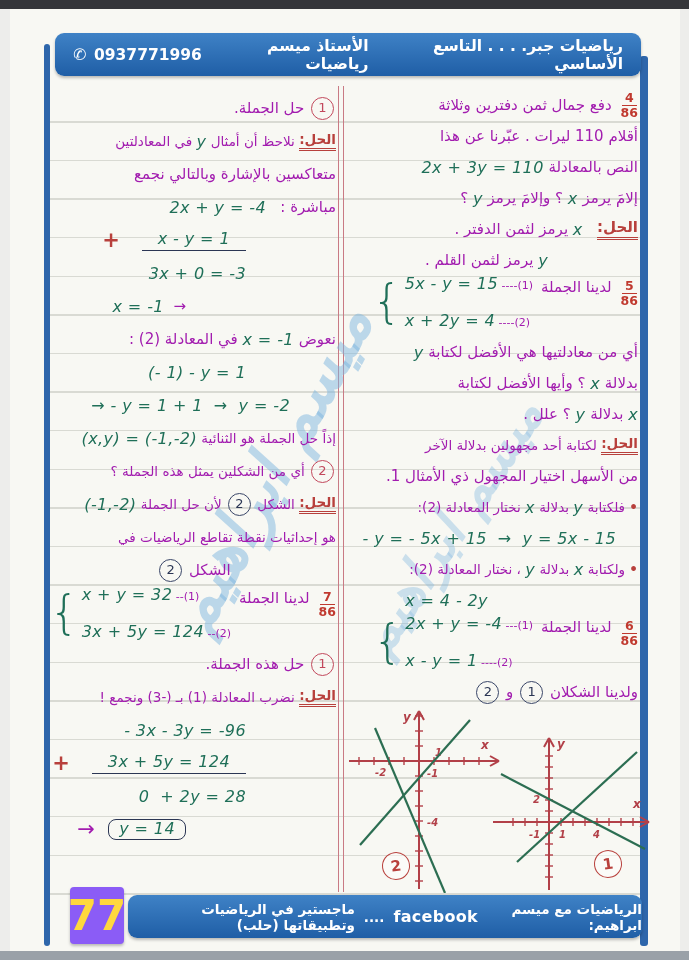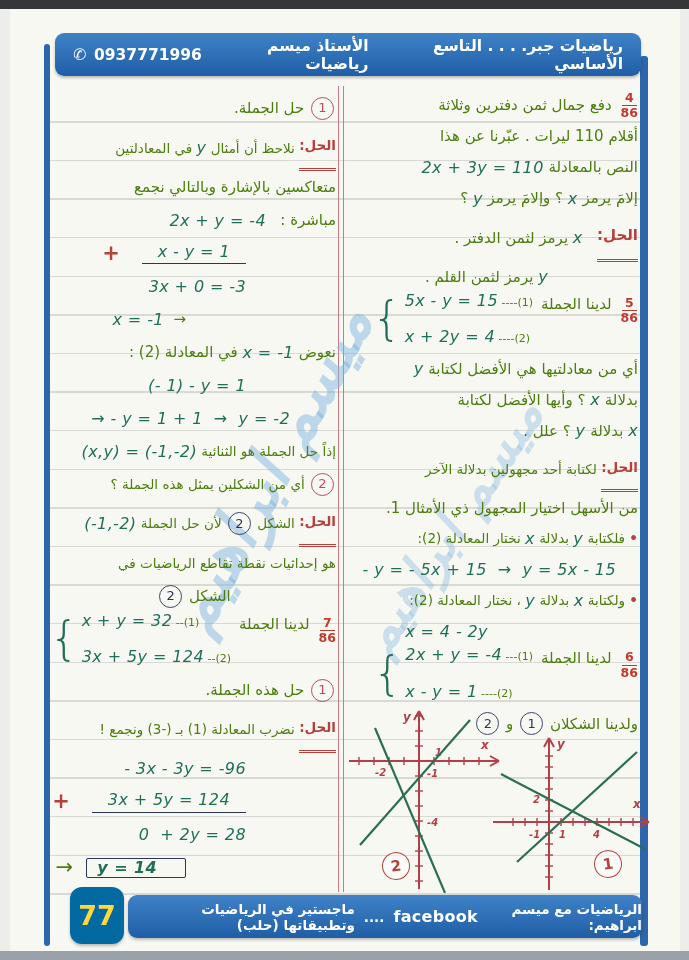--- a/index.html
+++ b/index.html
@@ -17,40 +17,40 @@
   .hdr{position:absolute;left:55px;top:33px;width:586px;height:43px;border-radius:9px;
      background:linear-gradient(#3f82c6,#1f5ea6);color:#fff;display:flex;direction:rtl;
      align-items:center;justify-content:space-between;padding:0 18px;box-sizing:border-box;
      font-weight:bold;font-size:15.5px;box-shadow:0 2px 3px rgba(0,0,0,.25);}
   .hdr .grp{display:flex;align-items:center;gap:8px;}
   .ftr{position:absolute;left:128px;top:895px;width:514px;height:43px;border-radius:9px;
      background:linear-gradient(#3f82c6,#1f5ea6);color:#fff;display:flex;direction:rtl;
      align-items:center;justify-content:center;gap:9px;font-weight:bold;font-size:13.5px;
      box-shadow:0 2px 3px rgba(0,0,0,.25);}
   .fb{font-size:16px;letter-spacing:.3px;}
-  .badge{position:absolute;left:70px;top:887px;width:54px;height:57px;background:#0369a1;
-     border-radius:12px;color:#ffd83d;font-size:27px;font-weight:bold;display:flex;
+  .badge{position:absolute;left:70px;top:887px;width:54px;height:57px;background:#8b5cf6;
+     border-radius:4px;color:#ffd83d;font-size:42px;font-weight:bold;display:flex;
      align-items:center;justify-content:center;box-shadow:0 2px 3px rgba(0,0,0,.25);}
   .col{position:absolute;direction:rtl;display:flex;flex-direction:column;}
   .col-r{left:352px;top:90px;width:286px;}
   .col-l{left:52px;top:92px;width:284px;}
   .line{display:flex;align-items:center;white-space:pre;font-size:15px;line-height:1.1;}
   .col-r .line{min-height:31px;}
   .col-l .line{min-height:33px;}
   .line.sys{min-height:58px;align-items:flex-start;padding-top:3px;}
   .ind1{padding-right:22px;align-items:center;}.ind2{padding-right:46px;}.ind3{padding-right:90px;}.ind4{padding-right:150px;}
   .center{justify-content:center;}
   .sm{font-size:13.5px;}
-  .ink{color:#4d7c0f;}
+  .ink{color:#a21caf;}
   .green{color:#1f6f58;}
   .red{color:#b8403c;font-weight:bold;}
   .eq{direction:ltr;unicode-bidi:isolate;font-style:italic;letter-spacing:.4px;font-size:16px;}
-  .u{border-bottom:3px double #b8403c;padding-bottom:15px;margin-top:13px;}
+  .u{border-bottom:3px double #b8403c;padding-bottom:1px;}
   .u2{border-bottom:1.7px solid #2b3654;padding:0 16px 3px 16px;}
-  .box{border:1.6px solid #2b3654;padding:0 28px 1px 10px;border-radius:2px;font-weight:bold;}
+  .box{border:1.6px solid #2b3654;padding:0 10px 1px 10px;border-radius:8px;}
   .big{font-size:21px;}
   .frac{display:inline-flex;flex-direction:column;align-items:center;color:#c0392f;
      font-size:12.5px;line-height:1.15;margin-left:9px;font-weight:bold;font-style:normal;flex:none;}
   .frac .fn{border-bottom:1.3px solid #c0392f;padding:0 3px;}
   .circ{display:inline-flex;width:21px;height:21px;border:1.5px solid #3a4668;border-radius:50%;
      align-items:center;justify-content:center;font-size:13px;color:#2b3654;margin:0 2px;flex:none;}
   .circ-red{border-color:#c2485c;color:#c2485c;}
   .sysg{display:inline-flex;direction:ltr;align-items:center;margin-right:8px;margin-top:-4px;}
   .brace{font-size:46px;font-weight:300;color:#1f6f58;line-height:.9;}
   .syscol{display:inline-flex;flex-direction:column;gap:19px;margin-left:3px;}

